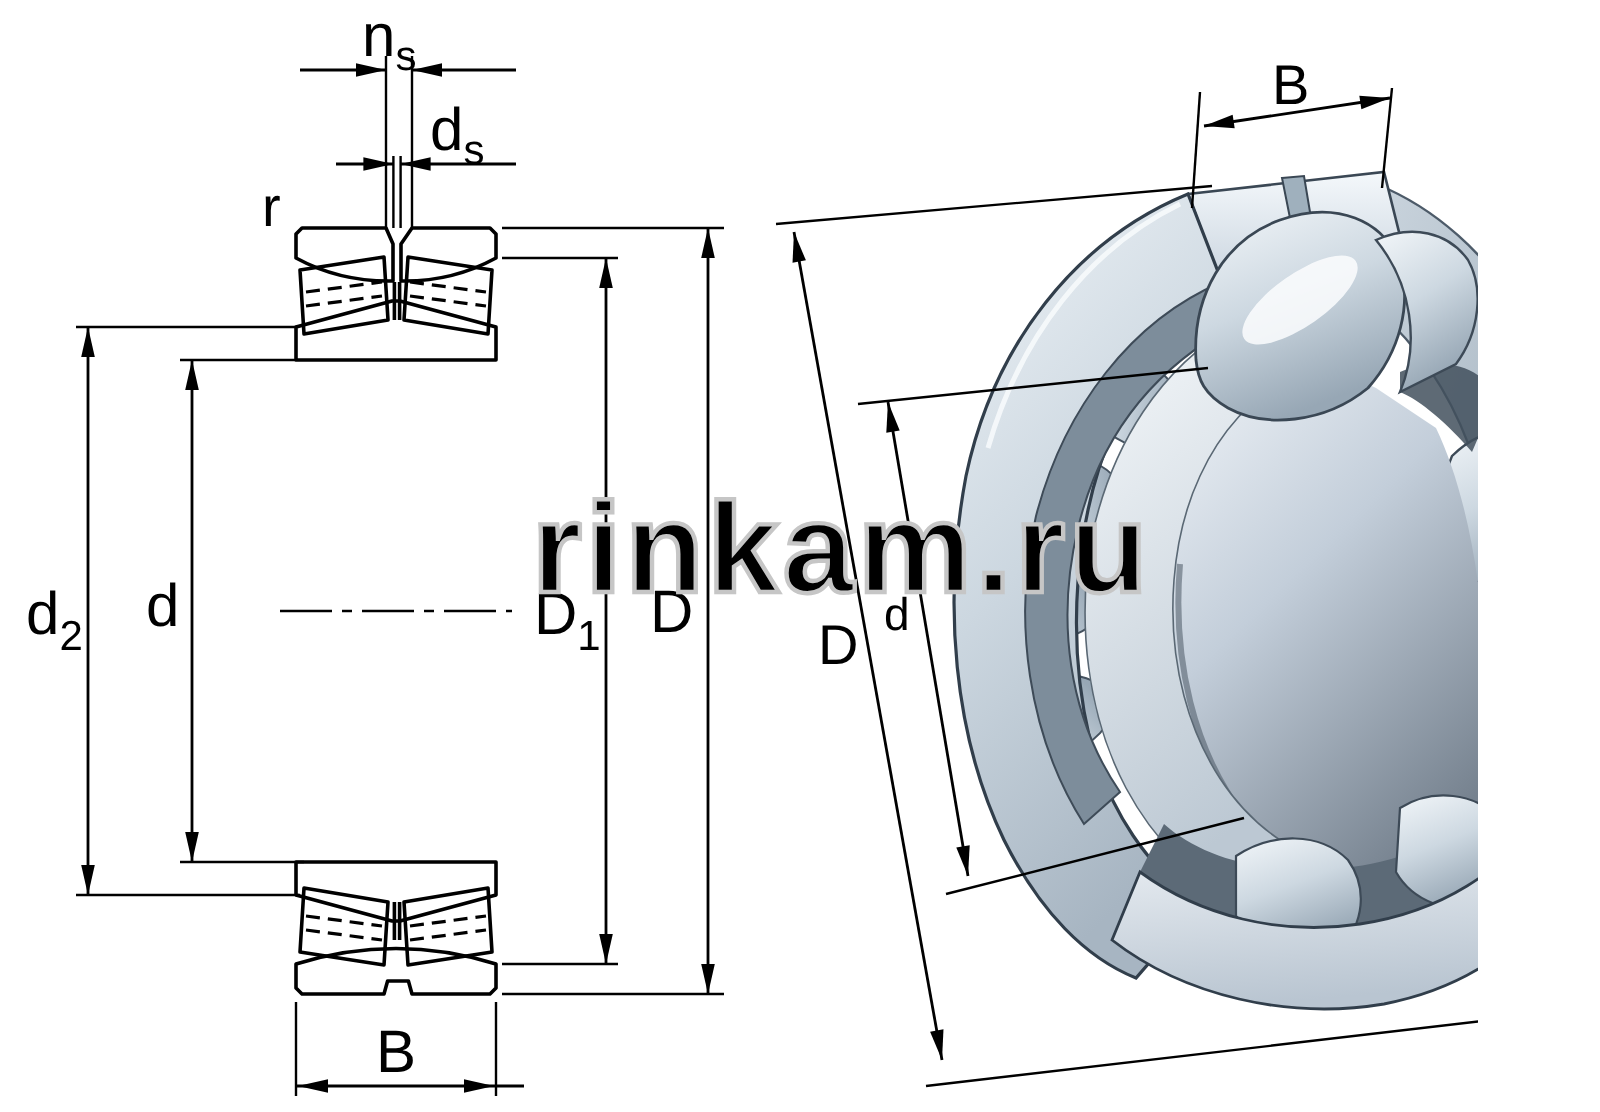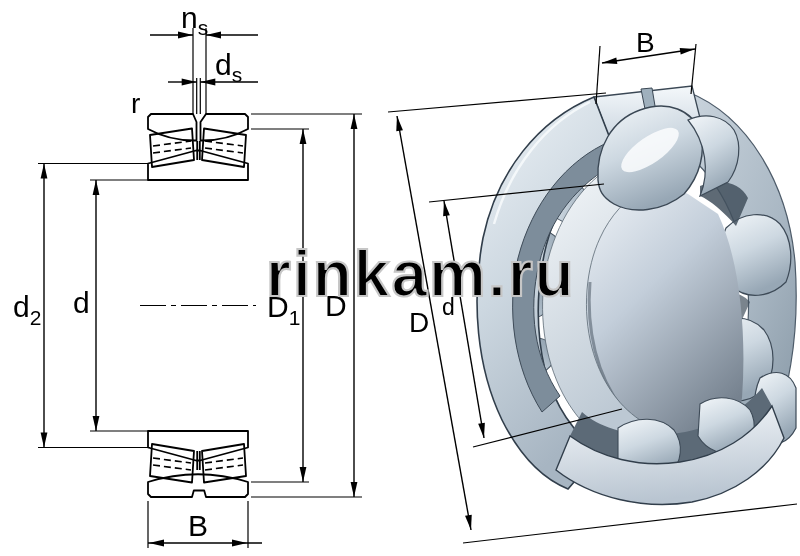--- a/index.html
+++ b/index.html
@@ -1,16 +1,16 @@
 <!DOCTYPE html>
 <html><head>
 <meta charset="utf-8">
 <style>
   html,body{margin:0;padding:0;background:#ffffff;}
-  #stage{position:relative;width:800px;height:556px;background:#ffffff;overflow:hidden;}
+  #stage{position:relative;width:739px;height:556px;background:#ffffff;overflow:hidden;}
   svg{display:block;}
   text{font-family:"Liberation Sans", sans-serif;fill:#000;}
   .dim{stroke:#000;stroke-width:1.4;fill:none;}
   .ext{stroke:#000;stroke-width:1.2;fill:none;}
   .thin{stroke:#000;stroke-width:1.8;fill:none;stroke-linejoin:round;}
   .hidden-dash{stroke:#000;stroke-width:1.6;fill:none;stroke-dasharray:7 4;}
   .lbl{font-size:30px;}
   .sub{font-size:21px;}
   .watermark{font-size:64px;letter-spacing:2px;font-weight:bold;stroke-width:2.2px;}
 </style>

